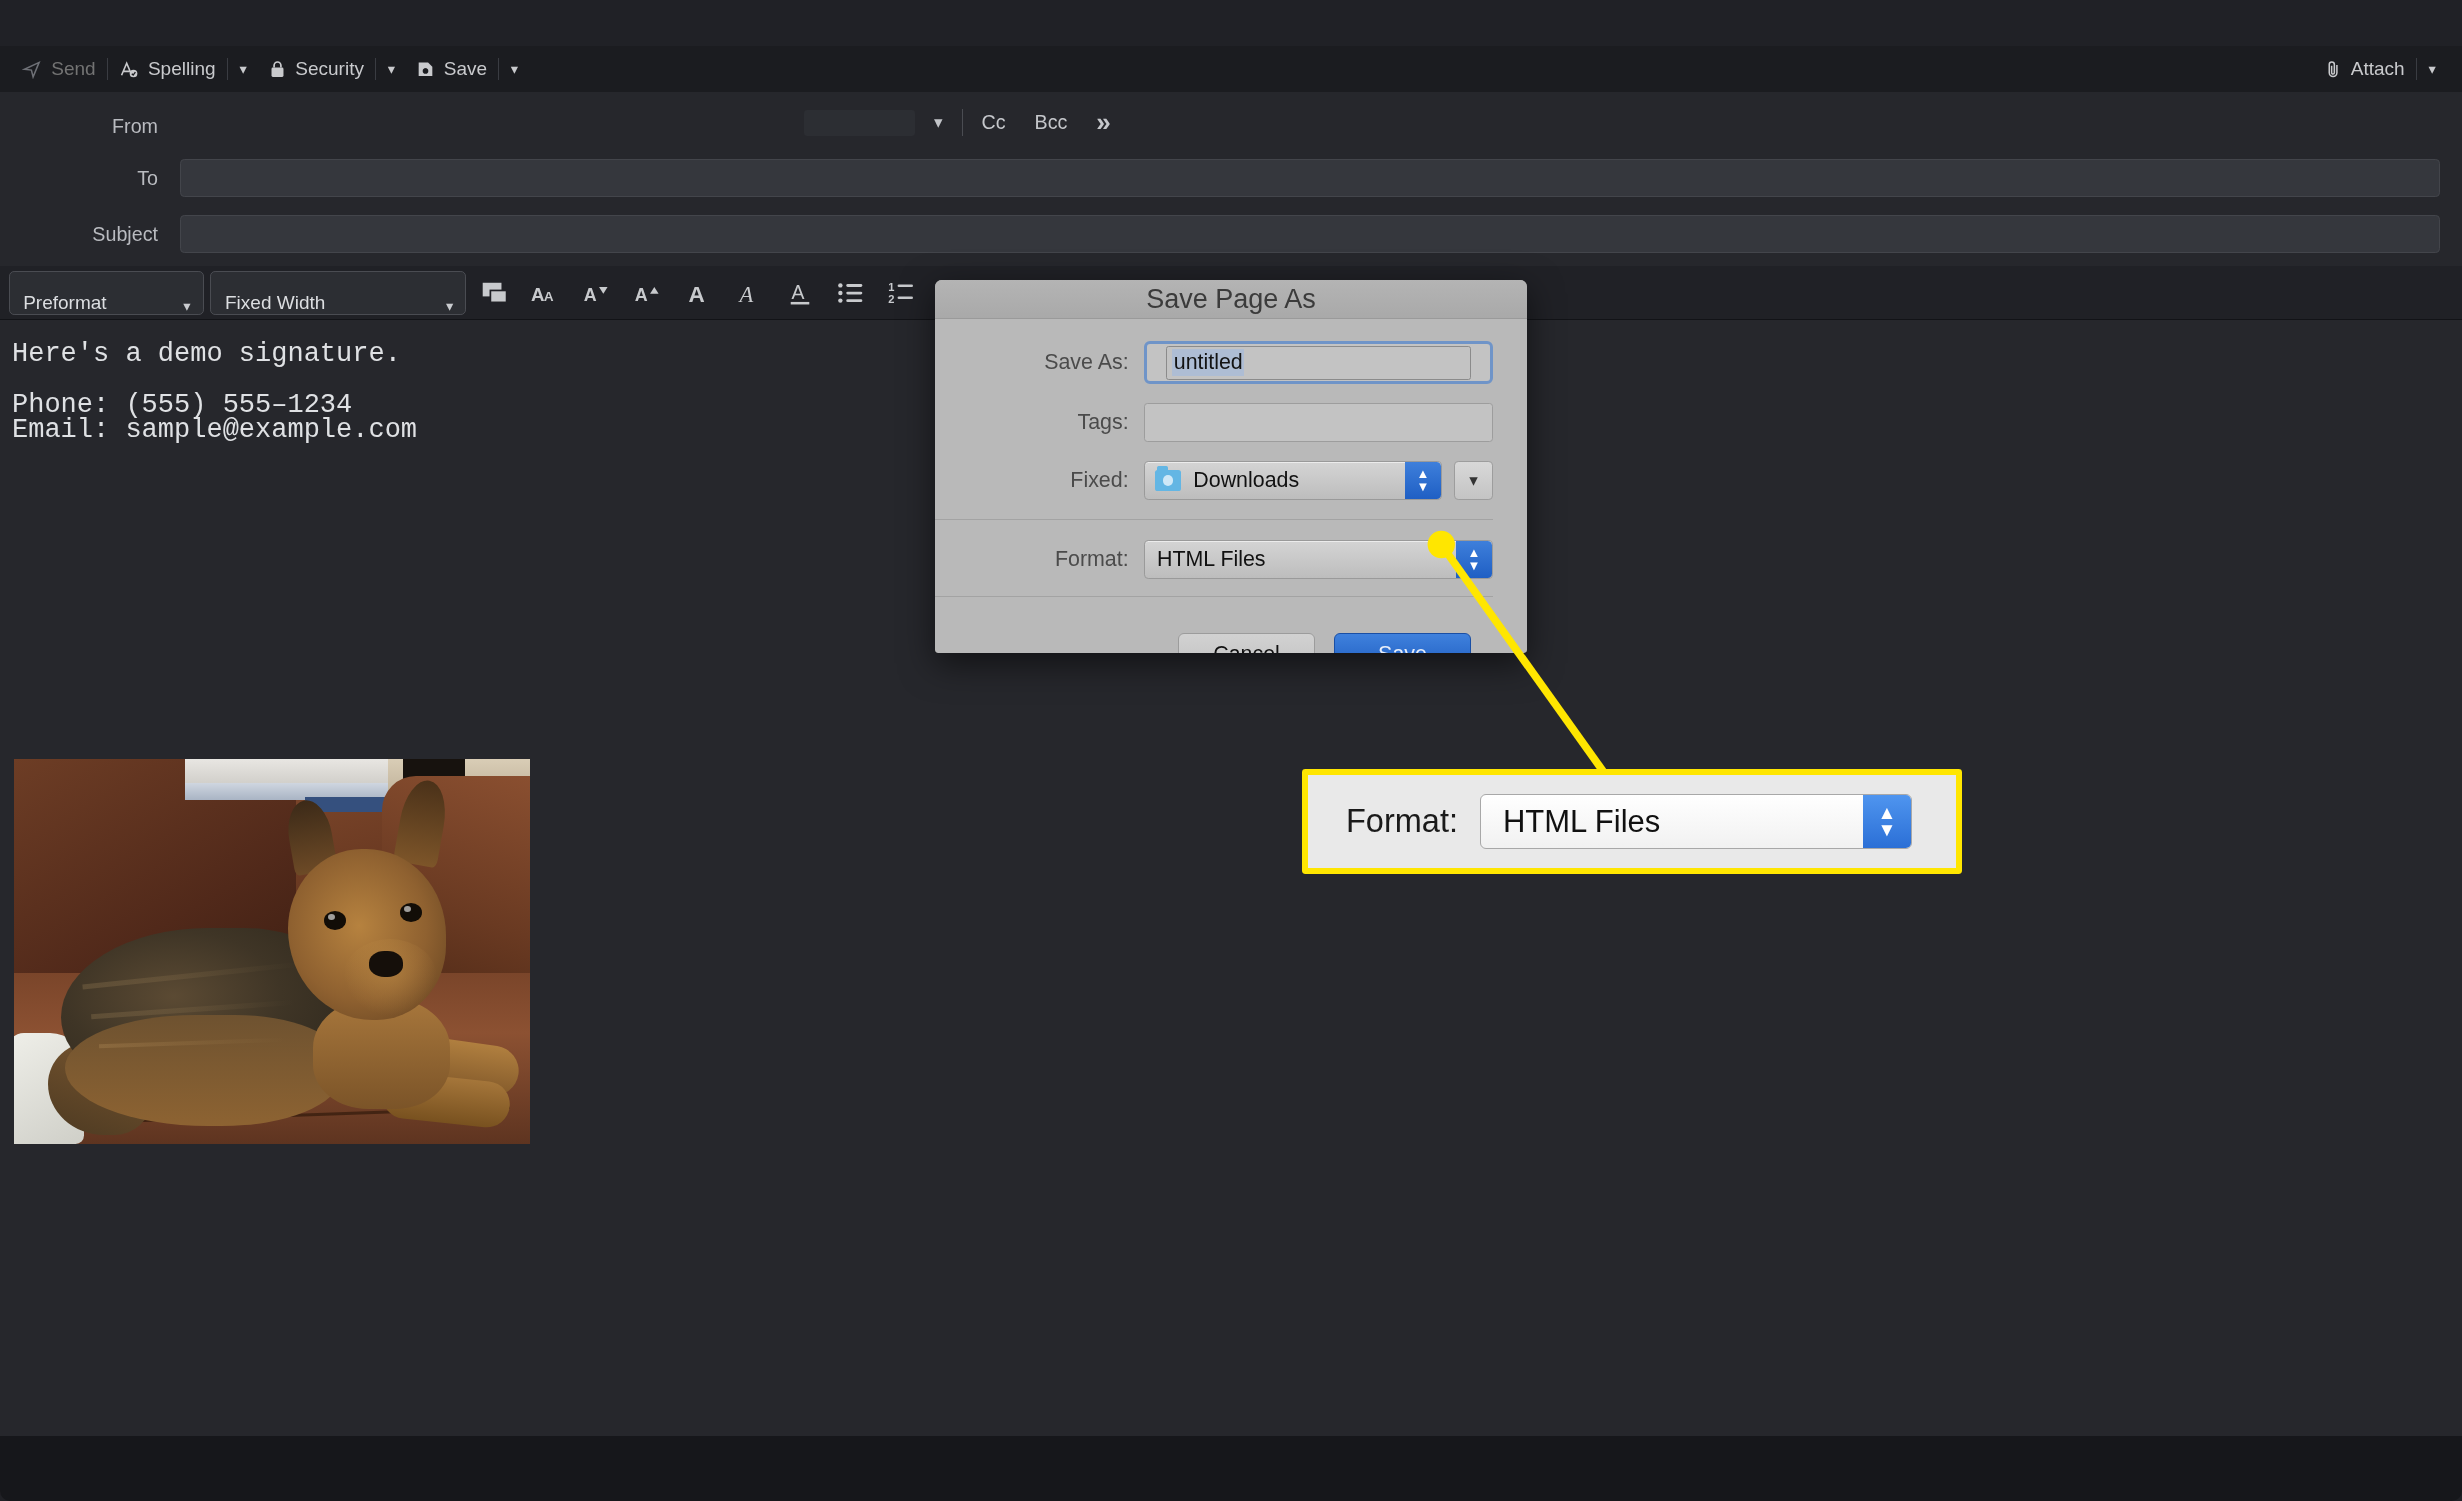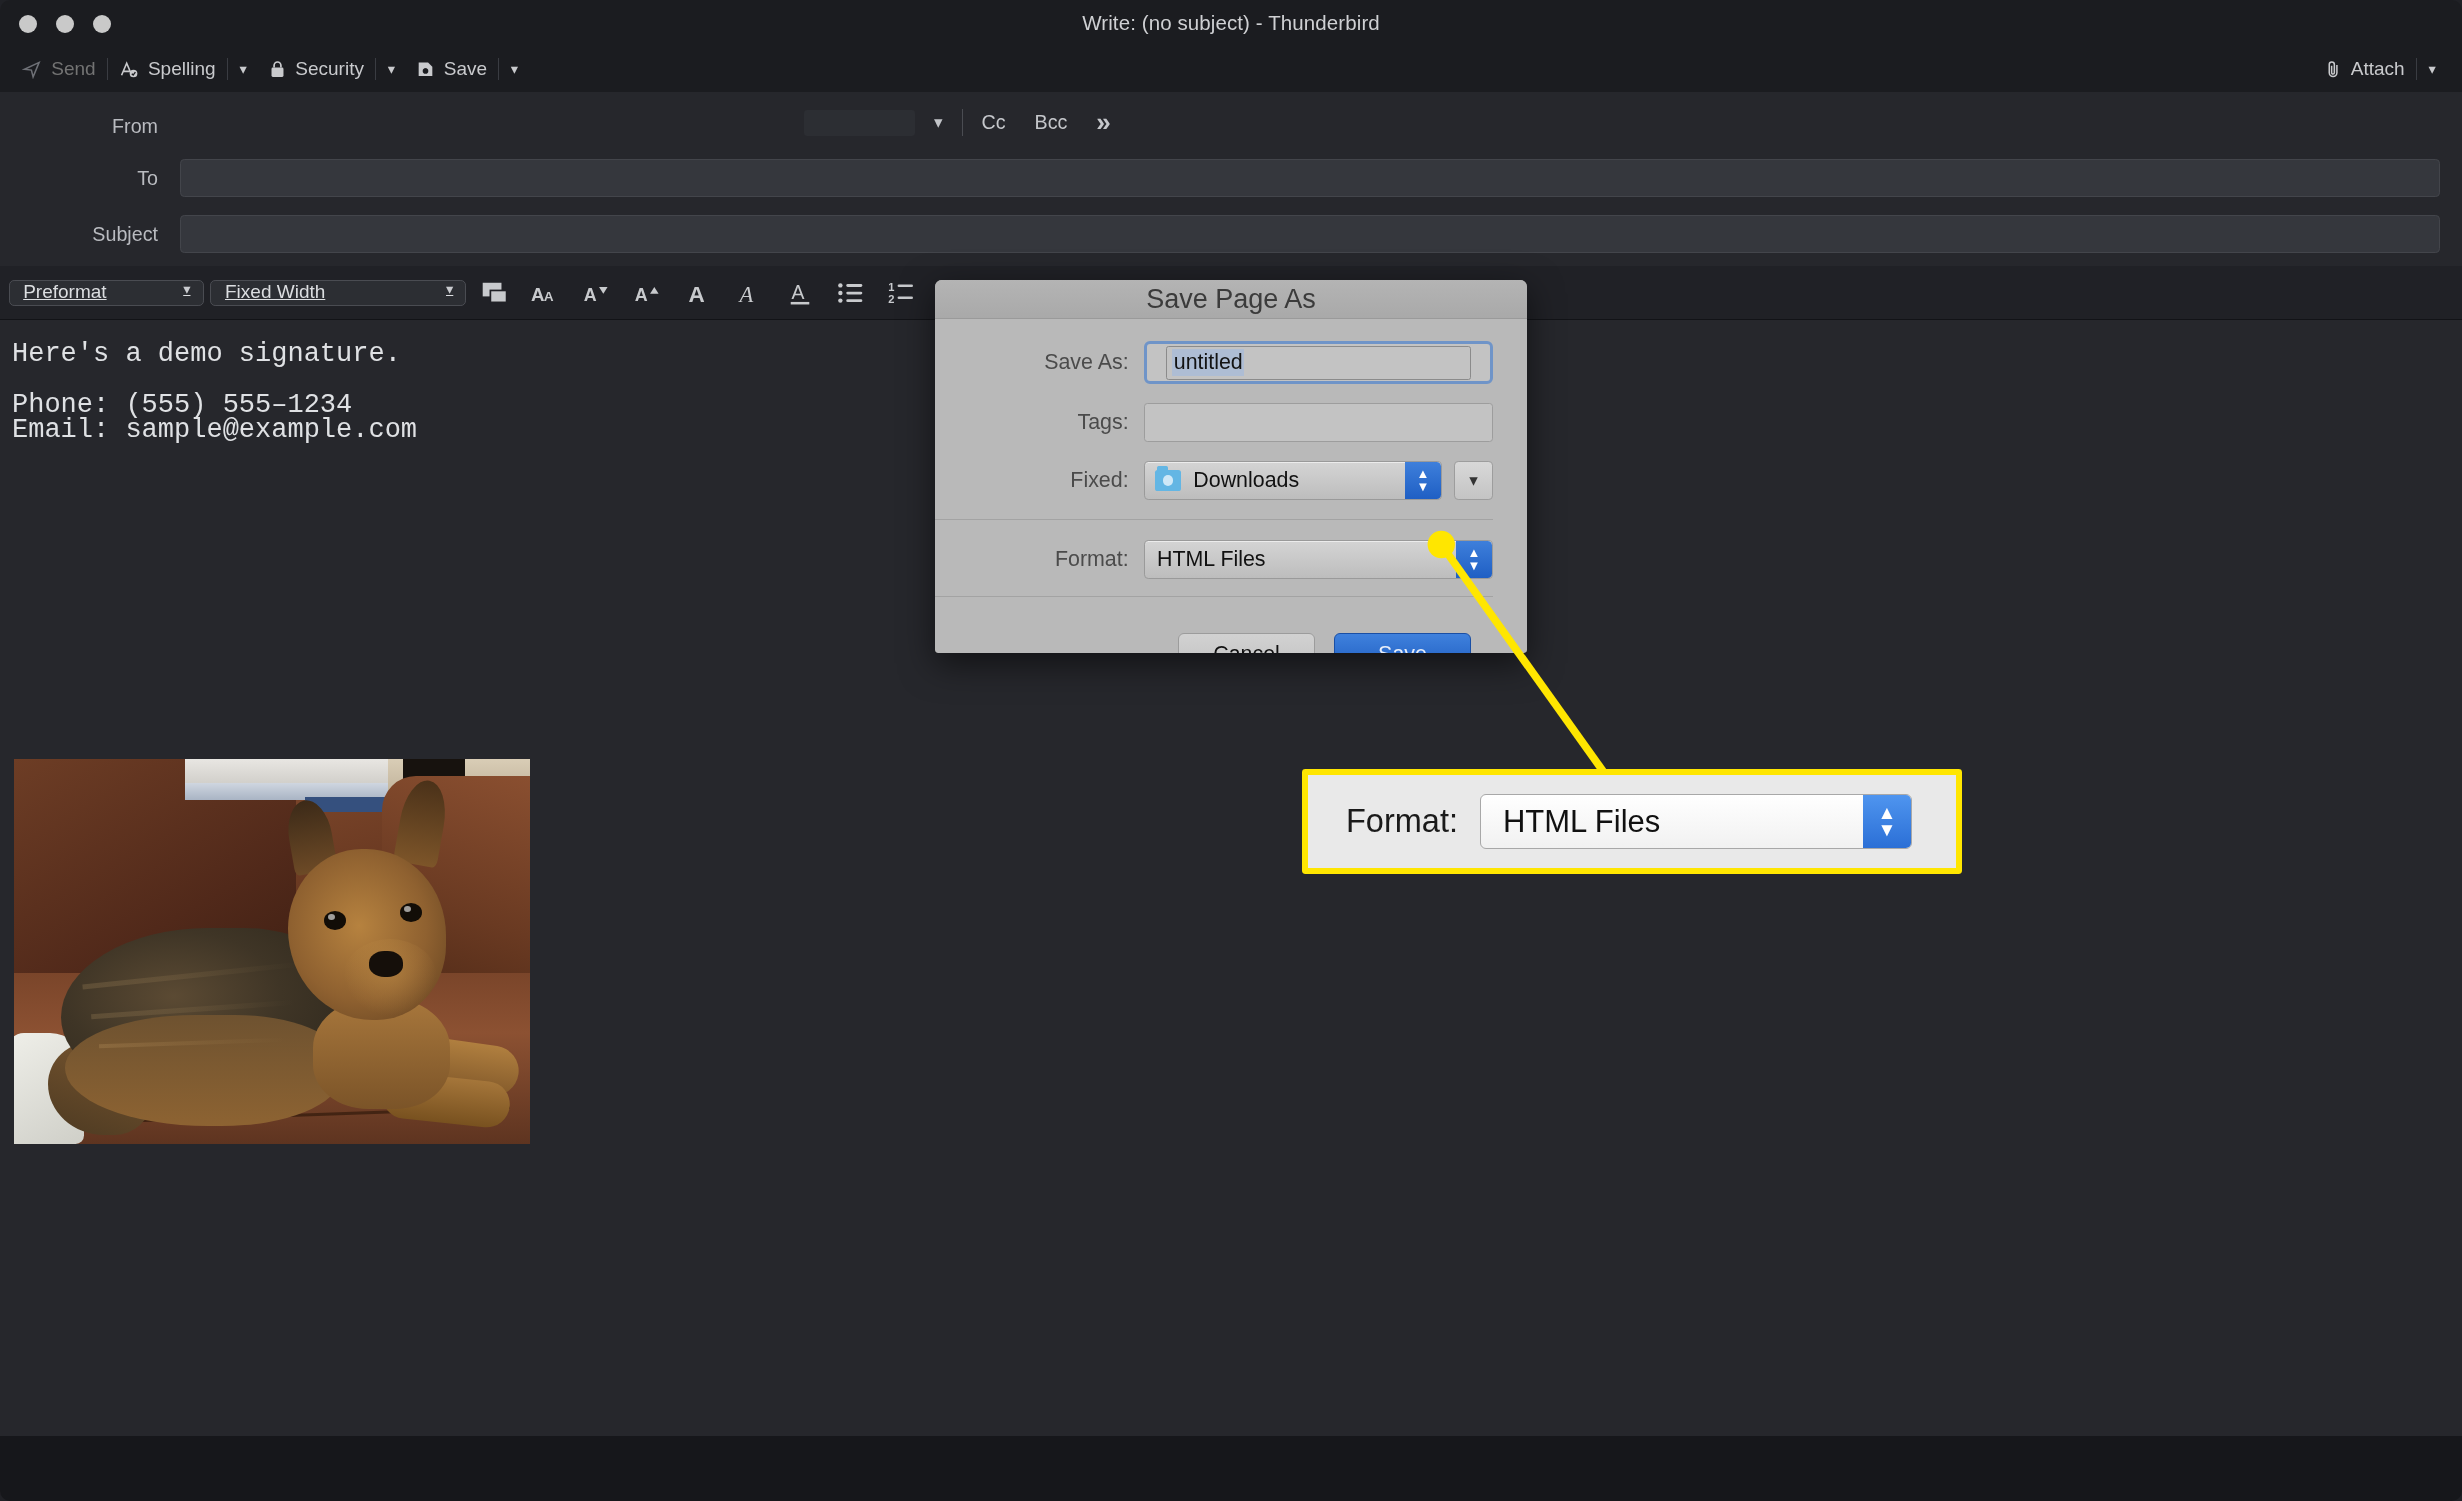--- a/index.html
+++ b/index.html
@@ -64,24 +64,24 @@
   .ccbcc{ color:#c5c7cb; font-size:19.7px; margin-right:29px; }
   .dblchev{ color:#c5c7cb; font-size:26px; font-weight:bold; }
 
   
   .fmtbar{
     position:absolute; left:0; top:267px; width:2462px; height:53px;
     background:#202126; border-bottom:1.7px solid #121317;
     display:flex; align-items:center; padding-left:8.5px; gap:6.8px;
   }
   .fmt-select{
-    height:26px; min-width:0; padding:0 12px 0 13.7px;
+    height:44px; min-width:0; padding:0 12px 0 13.7px;
     background:#2c2e33; border:0.9px solid #4a4c52; border-radius:5.1px;
     color:#dcdee1; font-size:19px;
-    display:flex; align-items:flex-start; justify-content:space-between; gap:12px;text-decoration:underline;
+    display:flex; align-items:flex-end; justify-content:space-between; gap:12px;
   }
   .fmt-select .cv{ font-size:14.5px; color:#c9cbcf; }
   .fmt-icon{
     width:44px; height:39px; display:flex; align-items:center; justify-content:center;
     color:#c8cacd;
   }
 
   
   .body-area{
     position:absolute; left:0; top:320px; width:2462px; height:1117px;
@@ -326,28 +326,20 @@
     display:flex; flex-direction:column; align-items:center; justify-content:center; gap:2.6px;
   }
   .callout-stepper .ar{ color:#fff; font-size:19px; line-height:14.5px; }
   .leader{ position:absolute; left:0; top:0; pointer-events:none; }
 </style>
 </head>
 <body>
 
 <div id="app">
 
-  <div class="titlebar">
-    <div class="traffic">
-      <span class="light"></span>
-      <span class="light"></span>
-      <span class="light"></span>
-    </div>
-    <div class="win-title">Write: (no subject) - Thunderbird</div>
-  </div>
 
   <div class="maintoolbar">
     <div class="tb-group" style="left:12px;">
       <div class="tb-btn disabled">
         <span>
           <svg class="icon-svg" width="20.5" height="20.5" viewBox="0 0 24 24" fill="none" stroke="#6e7076" stroke-width="1.8">
             <path d="M3 12 L20 4 L13 21 L11 13 Z"></path>
           </svg>
         </span>
         <span>Send</span>

